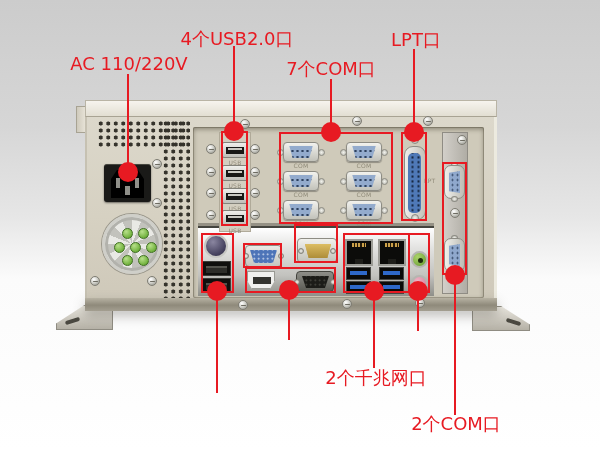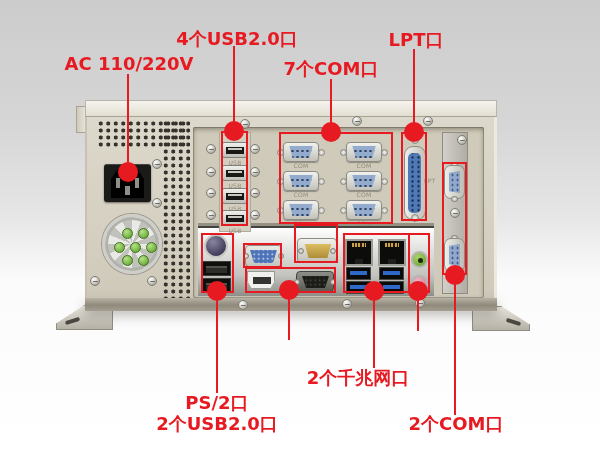--- a/index.html
+++ b/index.html
@@ -132,21 +132,21 @@
   .jackc{ position:absolute; width:17px; height:17px; border-radius:50%; border:2px solid #b5b5b0; z-index:6;}
   .jackc.green{ left:411px; top:251px; background:radial-gradient(circle at 35% 30%,#abd26a,#76a93e 75%);}
   .jackc.pink{ left:411px; top:275px; background:radial-gradient(circle at 35% 30%,#f0b2c4,#d687a0 75%);}
   .jackc .hole{ position:absolute; left:5px; top:5px; width:5px; height:5px; border-radius:50%; background:#261018;}
   .jackc.green .hole{ background:#1c2a0c;}
 
   
   .ann-line{ position:absolute; width:2px; background:var(--red); z-index:30;}
   .ann-dot{ position:absolute; width:20px; height:20px; border-radius:50%; background:var(--red); z-index:31;}
   .ann-rect{ position:absolute; border:2px solid var(--red); z-index:29;}
-  .ann-label{ position:absolute; transform:translateX(-50%); font-weight:bold; font-size:18px; line-height:20px;
+  .ann-label{ position:absolute; transform:translateX(-50%); font-weight:normal; font-size:18px; line-height:20px;
     color:var(--red); white-space:nowrap; z-index:32;}
   .ann-label.two{ text-align:center; line-height:21px;}
 </style>
 </head>
 <body>
 
 <div class="stage">
 
   <div class="abs chassis-top"></div>
   <div class="abs left-tab"></div>
@@ -368,22 +368,18 @@
   <div class="ann-dot" style="left:207px;top:281px"></div>
   <div class="ann-dot" style="left:279px;top:280px"></div>
   <div class="ann-dot" style="left:364px;top:281px"></div>
   <div class="ann-dot" style="left:408px;top:281px"></div>
   <div class="ann-dot" style="left:445px;top:265px"></div>
 
   <div class="ann-label" style="left:129px;top:54px">AC 110/220V</div>
   <div class="ann-label" style="left:237px;top:29px">4个USB2.0口</div>
   <div class="ann-label" style="left:331px;top:59px">7个COM口</div>
   <div class="ann-label" style="left:416px;top:30px">LPT口</div>
-  <div class="ann-label two" style="left:217px;top:392px">
-    <div>PS/2口</div>
-    <div>2个USB2.0口</div>
-  </div>
-  <div class="ann-label two" style="left:358px;top:367px">
+  <div class="ann-label two" style="left:376px;top:367px">
     <div>2个千兆网口</div>
   </div>
   <div class="ann-label" style="left:456px;top:414px">2个COM口</div>
 
 </div>
 
 </body></html>

